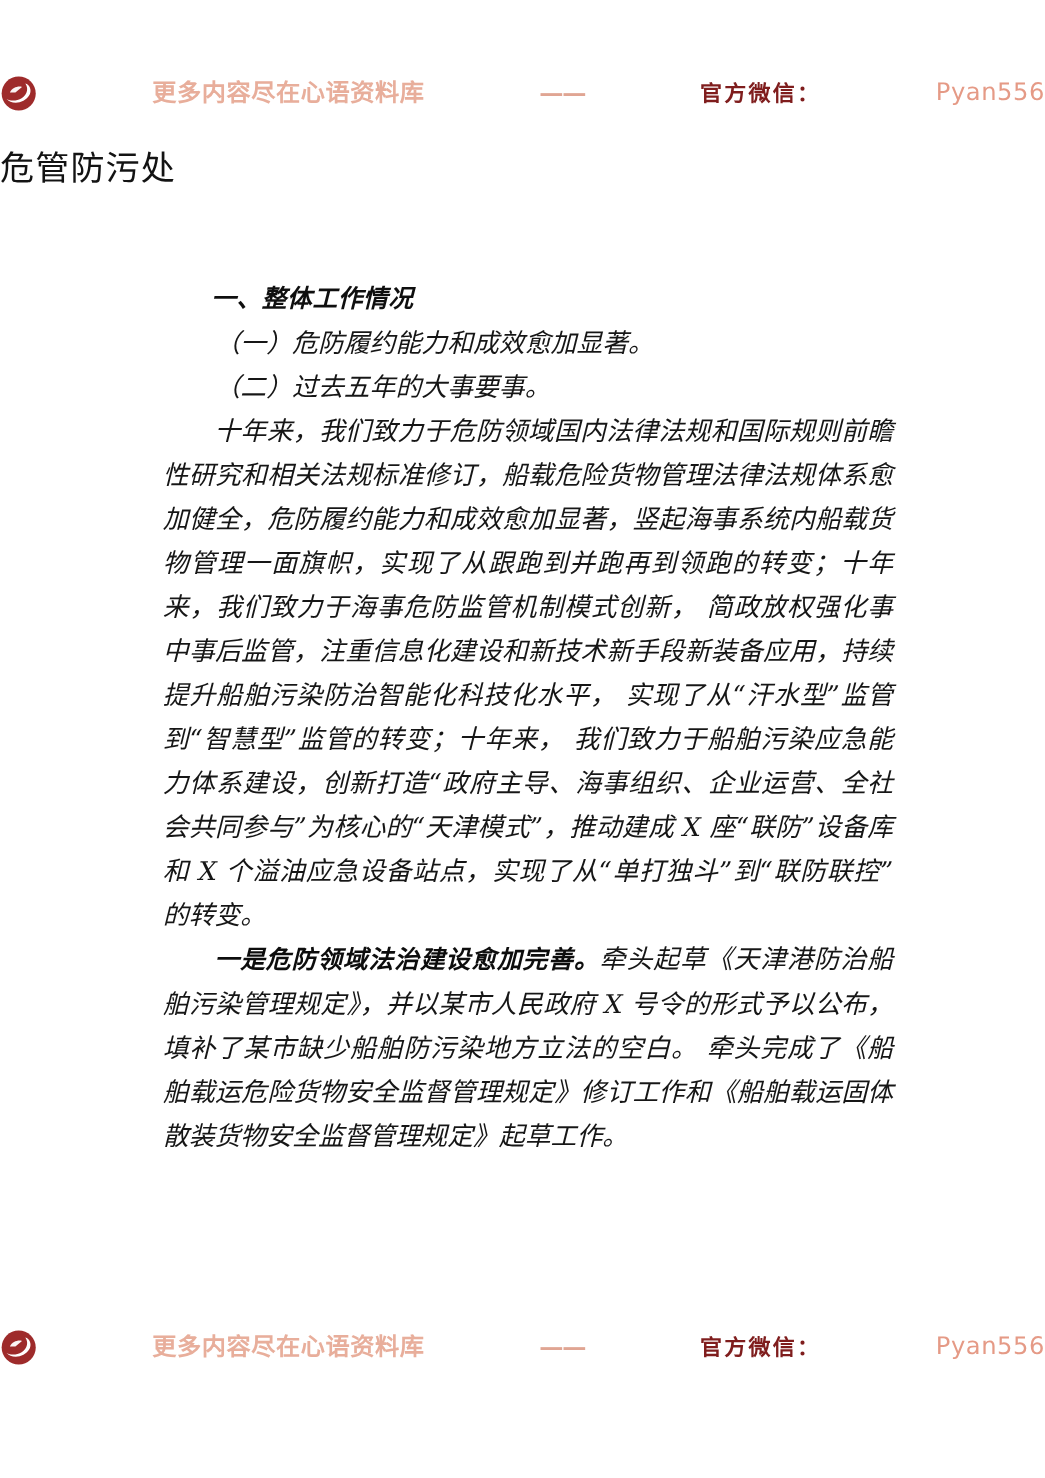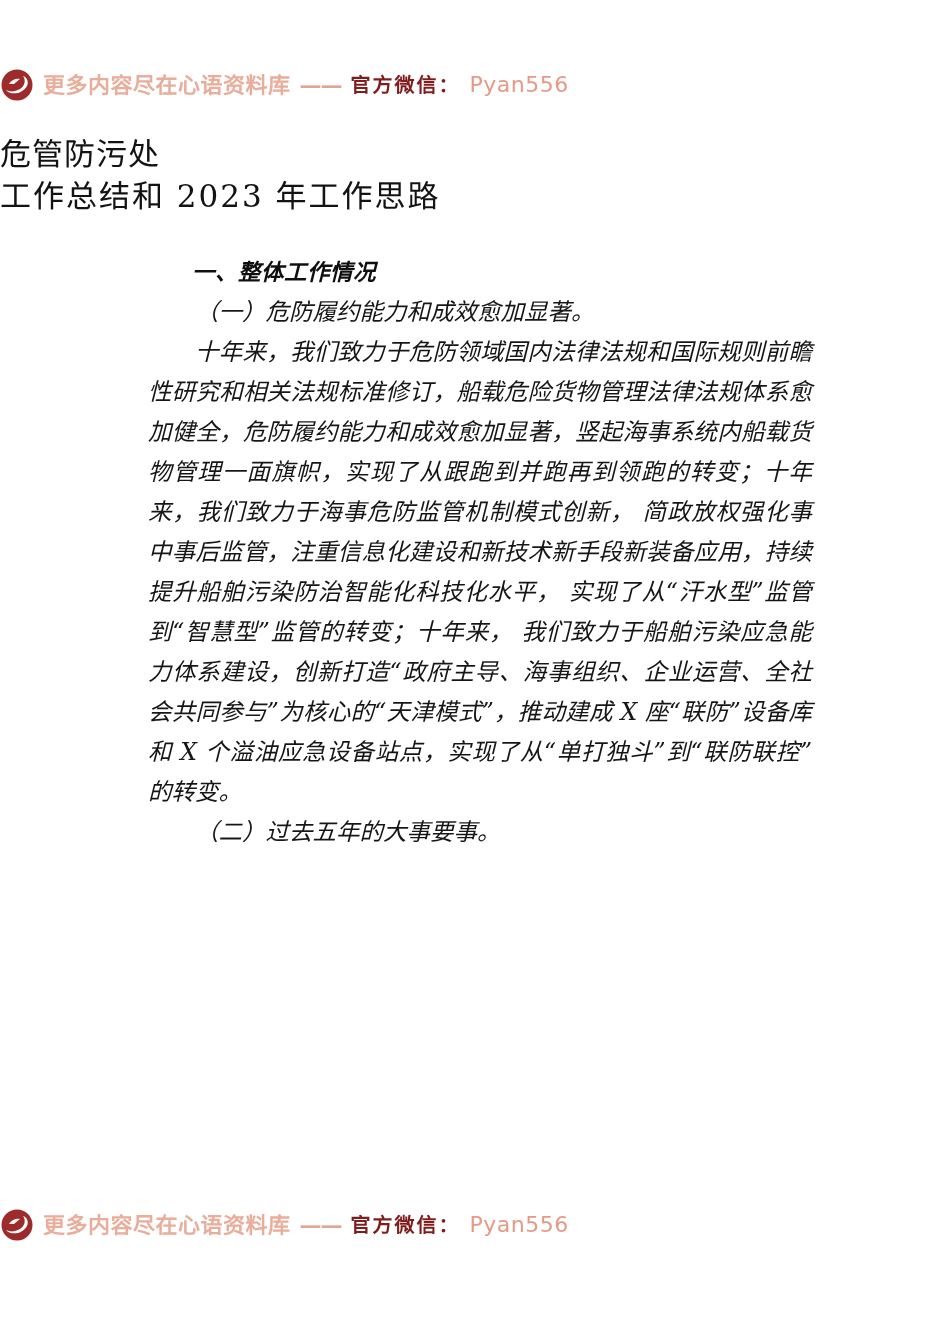--- a/index.html
+++ b/index.html
@@ -24,21 +24,21 @@
     background: #ffffff;
   }
 
   
   .watermark {
     position: absolute;
     left: 0;
     width: 950px;
     display: flex;
     align-items: center;
-    justify-content: flex-start;
+    justify-content: space-between;
     gap: 9px;
     white-space: nowrap;
     user-select: none;
   }
   .watermark-top    { top: 68px; }
   .watermark-bottom { top: 1208px; }
 
   .wm-logo {
     width: 34px;
     height: 34px;
@@ -137,33 +137,33 @@
       </svg>
     </span>
     <span class="wm-text wm-brand">更多内容尽在心语资料库</span>
     <span class="wm-text wm-dash">——</span>
     <span class="wm-text wm-channel">官方微信：</span>
     <span class="wm-text wm-handle">Pyan556</span>
   </div>
 
   <div class="doc-title title-block">
     <span class="title-line-1">危管防污处</span>
-    <span class="title-line-2">工作总结和 2023 年工作思路</span>
   </div>
 
   <div class="content">
 
     <h2 class="h2">一、整体工作情况</h2>
 
     <p class="para tight">（一）危防履约能力和成效愈加显著。</p>
 
+    <p class="para tight">（二）过去五年的大事要事。</p>
+
     <p class="para">十年来，我们致力于危防领域国内法律法规和国际规则前瞻性研究和相关法规标准修订，船载危险货物管理法律法规体系愈加健全，危防履约能力和成效愈加显著，竖起海事系统内船载货物管理一面旗帜，实现了从跟跑到并跑再到领跑的转变；十年来，我们致力于海事危防监管机制模式创新， 简政放权强化事中事后监管，注重信息化建设和新技术新手段新装备应用，持续提升船舶污染防治智能化科技化水平， 实现了从“汗水型”监管到“智慧型”监管的转变；十年来， 我们致力于船舶污染应急能力体系建设，创新打造“政府主导、海事组织、企业运营、全社会共同参与”为核心的“天津模式”，推动建成 X 座“联防”设备库和 X 个溢油应急设备站点，实现了从“单打独斗”到“联防联控”的转变。</p>
 
-    <p class="para tight">（二）过去五年的大事要事。</p>
-
+    <p class="para"><span class="inline-strong">一是危防领域法治建设愈加完善。</span><span>牵头起草《天津港防治船舶污染管理规定》，并以某市人民政府 X 号令的形式予以公布，填补了某市缺少船舶防污染地方立法的空白。 牵头完成了《船舶载运危险货物安全监督管理规定》修订工作和《船舶载运固体散装货物安全监督管理规定》起草工作。</span></p>
 
   </div>
 
   <div class="watermark watermark-bottom">
     <span class="wm-logo">
       <svg viewBox="0 0 34 34" xmlns="http://www.w3.org/2000/svg">
         <circle cx="17" cy="17" r="15.5" fill="#9e2b2b"></circle>
         <path d="M6 22 C10 27 22 27 27 18 C29 14 27 9 23 8 C26 12 25 18 20 21 C15 24 10 24 6 22 Z" fill="#ffffff"></path>
         <path d="M9 16 C11 12 16 10 20 11 L14 16 Z" fill="#ffffff" opacity="0.95"></path>
         <circle cx="12.5" cy="19.5" r="2.2" fill="#9e2b2b"></circle>

